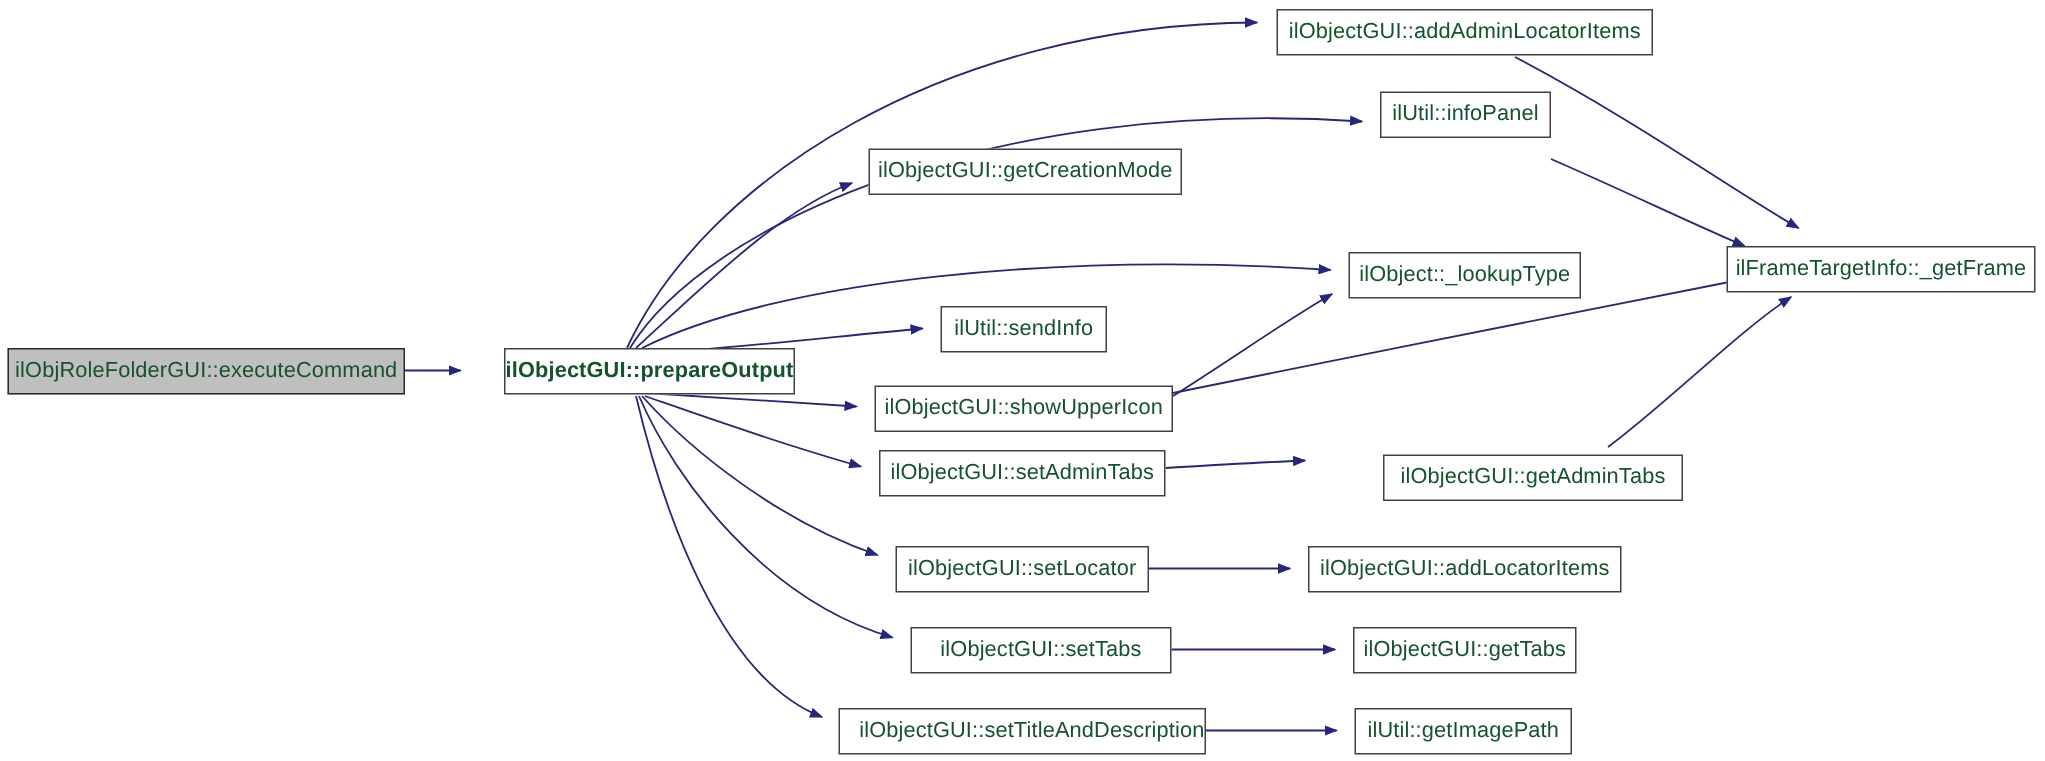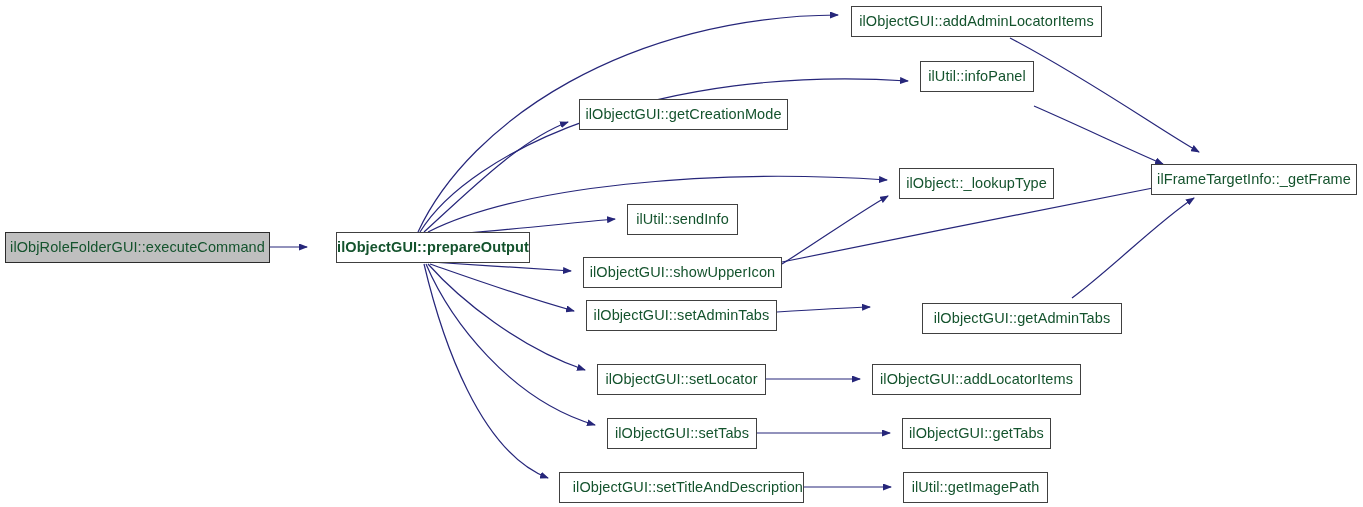--- a/index.html
+++ b/index.html
@@ -78,21 +78,21 @@
       </div>
       <div class="node" style="left: 881px; top: 303px; width: 200px; height: 31px; margin-left: 41px;">
         <span>ilObjectGUI::getAdminTabs</span>
       </div>
       <div class="node" style="left: 597px; top: 364px; width: 169px; height: 31px;">
         <span>ilObjectGUI::setLocator</span>
       </div>
       <div class="node" style="left: 872px; top: 364px; width: 209px; height: 31px;">
         <span>ilObjectGUI::addLocatorItems</span>
       </div>
-      <div class="node" style="left: 607px; top: 418px; width: 150px; height: 31px;">
+      <div class="node" style="left: 607px; top: 418px; width: 174px; height: 31px;">
         <span>ilObjectGUI::setTabs</span>
       </div>
       <div class="node" style="left: 902px; top: 418px; width: 149px; height: 31px;">
         <span>ilObjectGUI::getTabs</span>
       </div>
       <div class="node" style="left: 559px; top: 472px; width: 245px; height: 31px; justify-content: flex-end;">
         <span>ilObjectGUI::setTitleAndDescription</span>
       </div>
       <div class="node" style="left: 903px; top: 472px; width: 145px; height: 31px;">
         <span>ilUtil::getImagePath</span>

